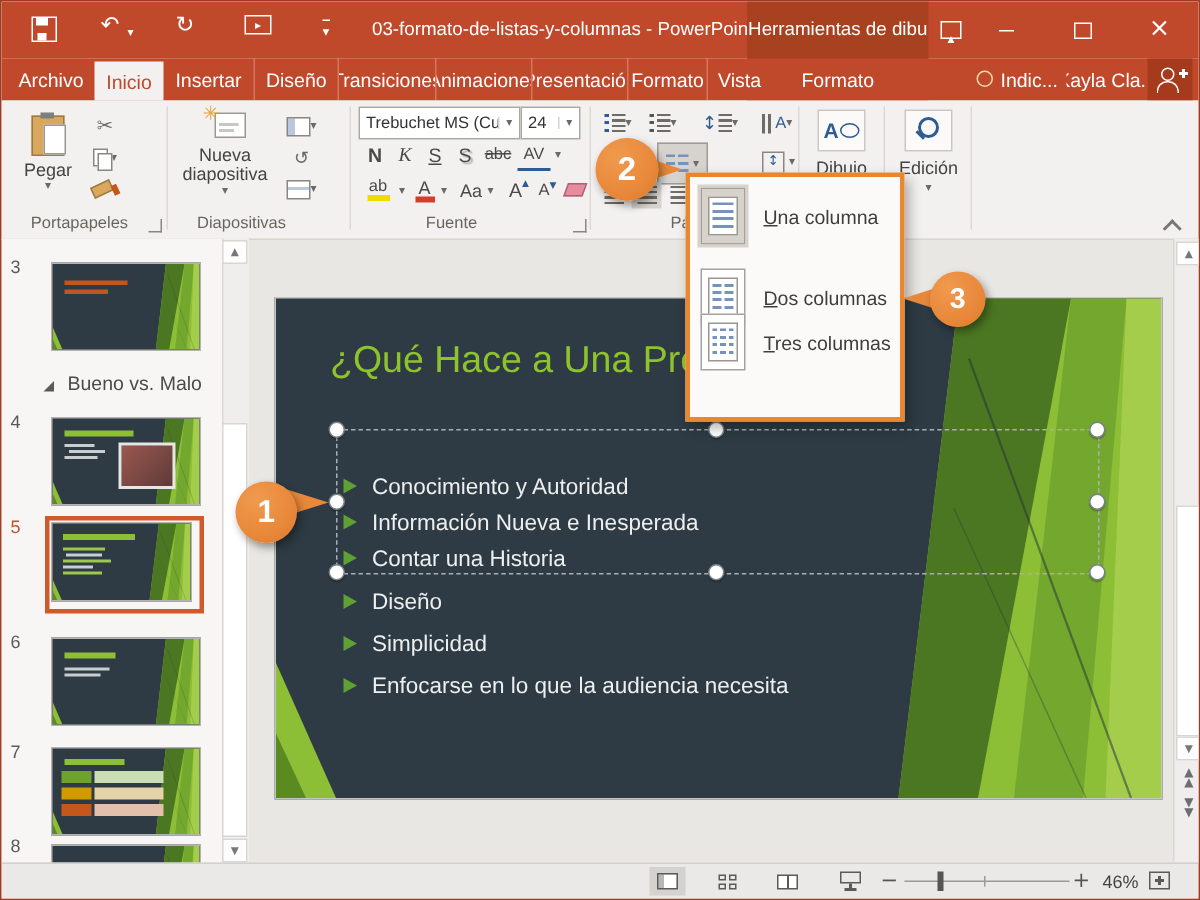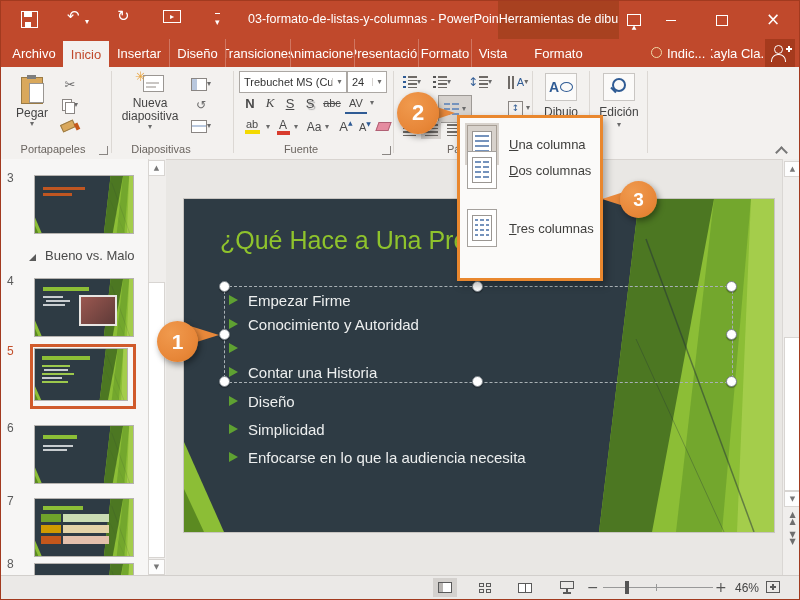--- a/index.html
+++ b/index.html
@@ -368,30 +368,27 @@
   <div class="sbtn uni" style="left:147px;top:159px;width:15px;height:14px">▲</div>
   <div class="sthumb" style="left:147px;top:281px;width:15px;height:274px"></div>
   <div class="sbtn uni" style="left:147px;top:558px;width:15px;height:14px">▼</div>
 
   <div class="canvas">
     <svg viewBox="0 0 590 333" width="590" height="333" style="position:absolute;left:0;top:0">
         <use href="#deco"></use>
       </svg>
     <div class="slidetitle">¿Qué Hace a Una Presen</div>
   </div>
-  <div class="brow" style="left:228px;top:288px">
-      <div class="btri"></div>
-      <span>Empezar Firme</span>
-    </div>
   <div class="brow" style="left:228px;top:312px">
       <div class="btri"></div>
       <span>Conocimiento y Autoridad</span>
     </div>
   <div class="brow" style="left:228px;top:336px">
       <div class="btri"></div>
+      <span>Información Nueva e Inesperada</span>
     </div>
   <div class="brow" style="left:228px;top:360px">
       <div class="btri"></div>
       <span>Contar una Historia</span>
     </div>
   <div class="brow" style="left:228px;top:389px">
       <div class="btri"></div>
       <span>Diseño</span>
     </div>
   <div class="brow" style="left:228px;top:445px">
@@ -422,21 +419,21 @@
 
   <div class="menu">
     <div class="mitem" style="top:6px;height:40px">
       <div class="micon sel">
           <div class="mpage">
             <div class="mcol"></div>
           </div>
         </div>
       <span class="mlabel"><span class="ul">U</span><span>na columna</span></span>
     </div>
-    <div class="mitem" style="top:32px;height:40px">
+    <div class="mitem" style="top:60px;height:40px">
       <div class="micon">
           <div class="mpage">
             <div class="mcol"></div>
             <div class="mcol"></div>
           </div>
         </div>
       <span class="mlabel"><span class="ul">D</span><span>os columnas</span></span>
     </div>
     <div class="mitem" style="top:90px;height:40px">
       <div class="micon">

